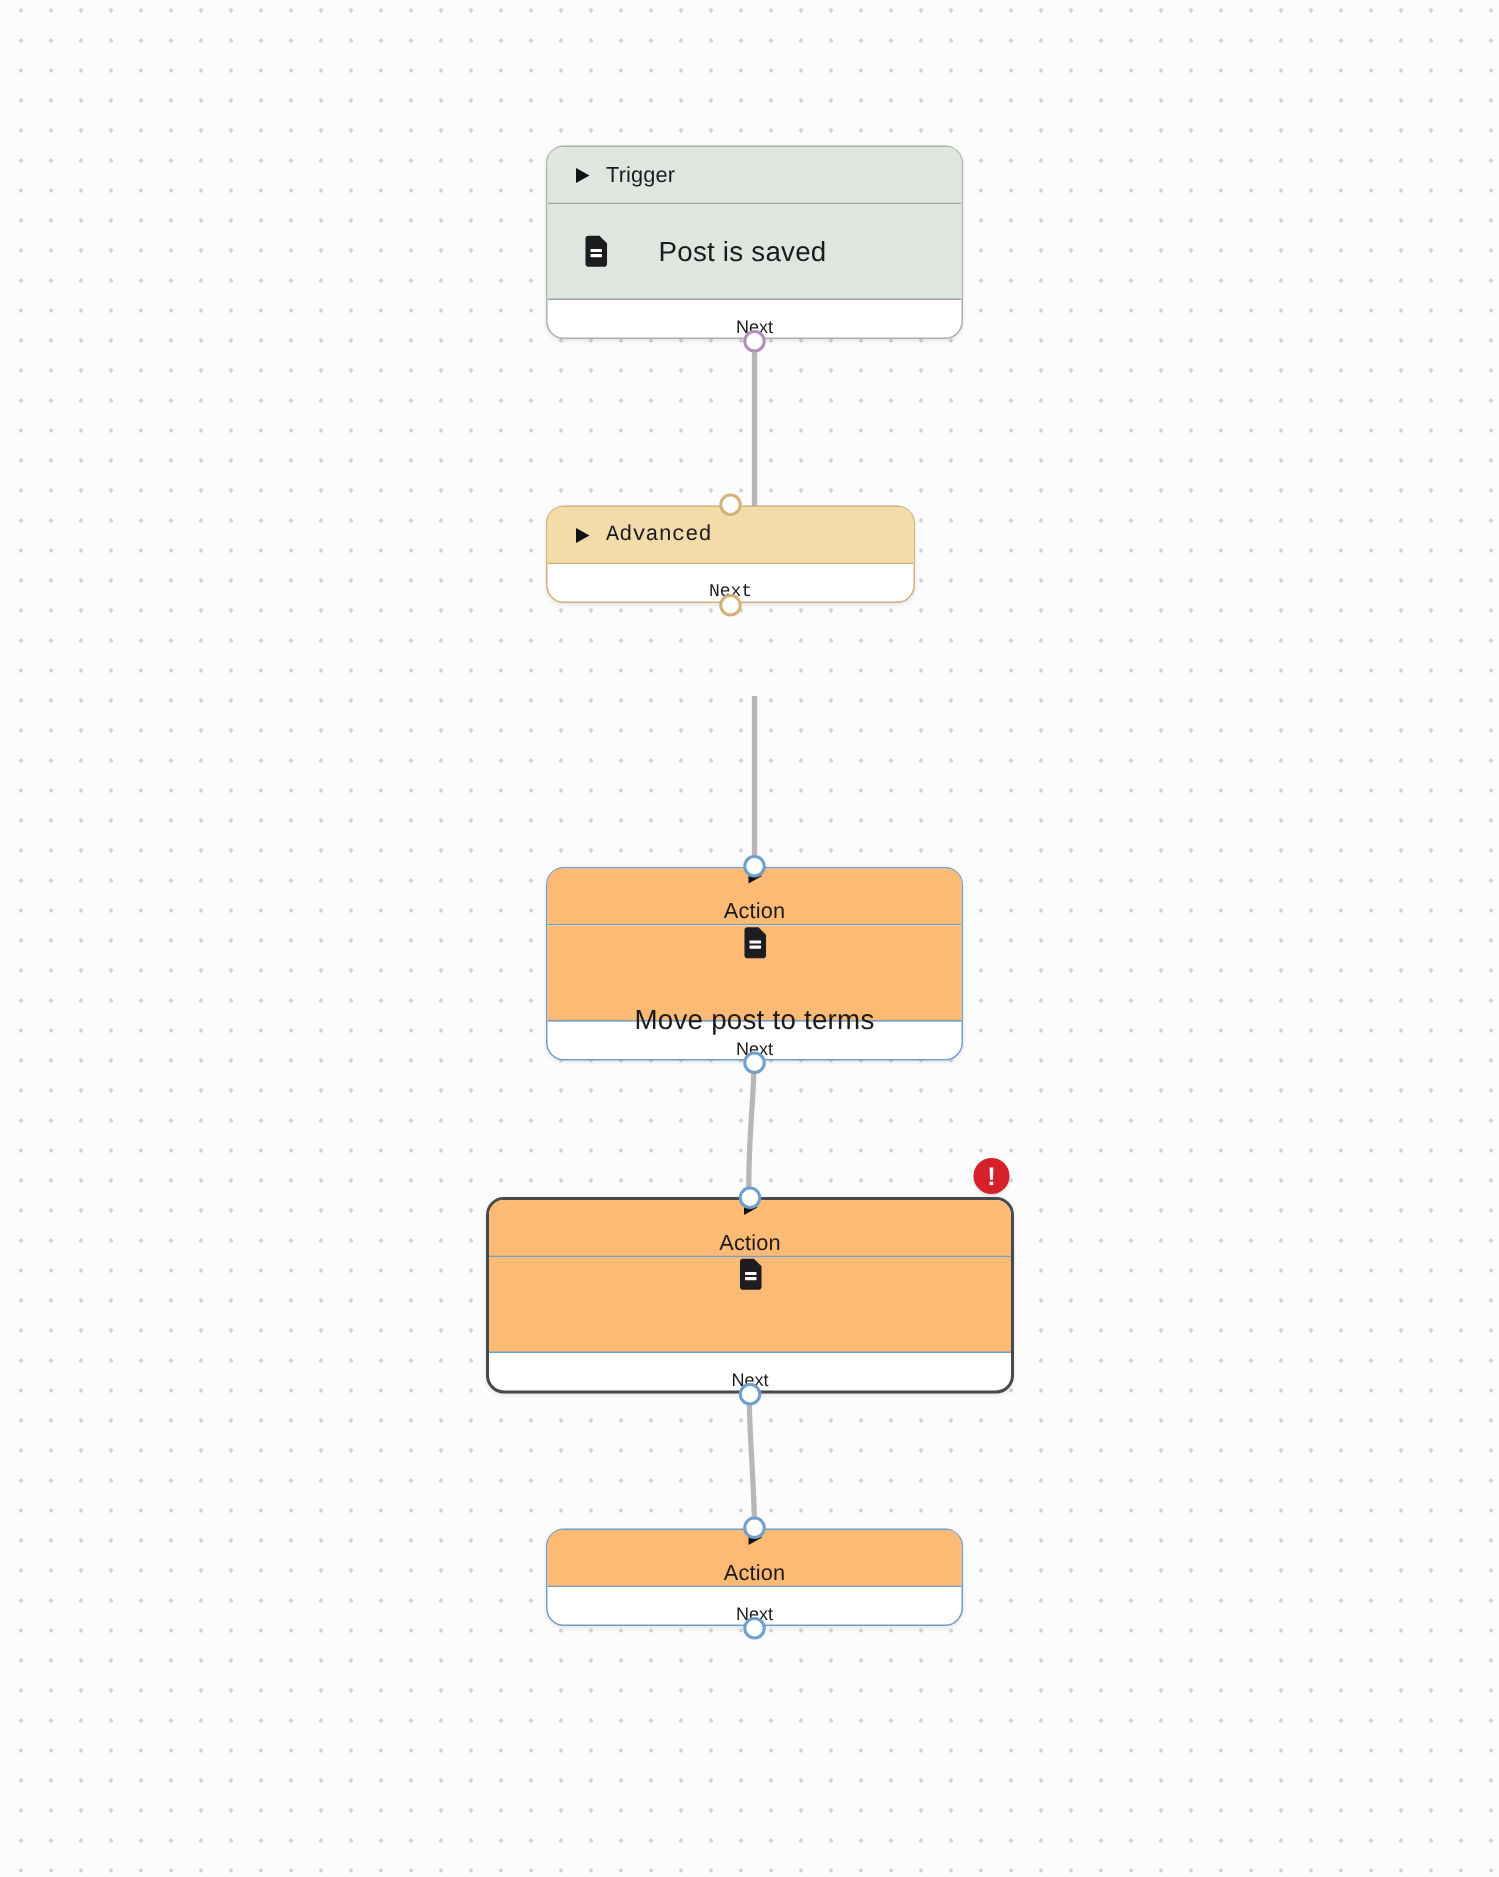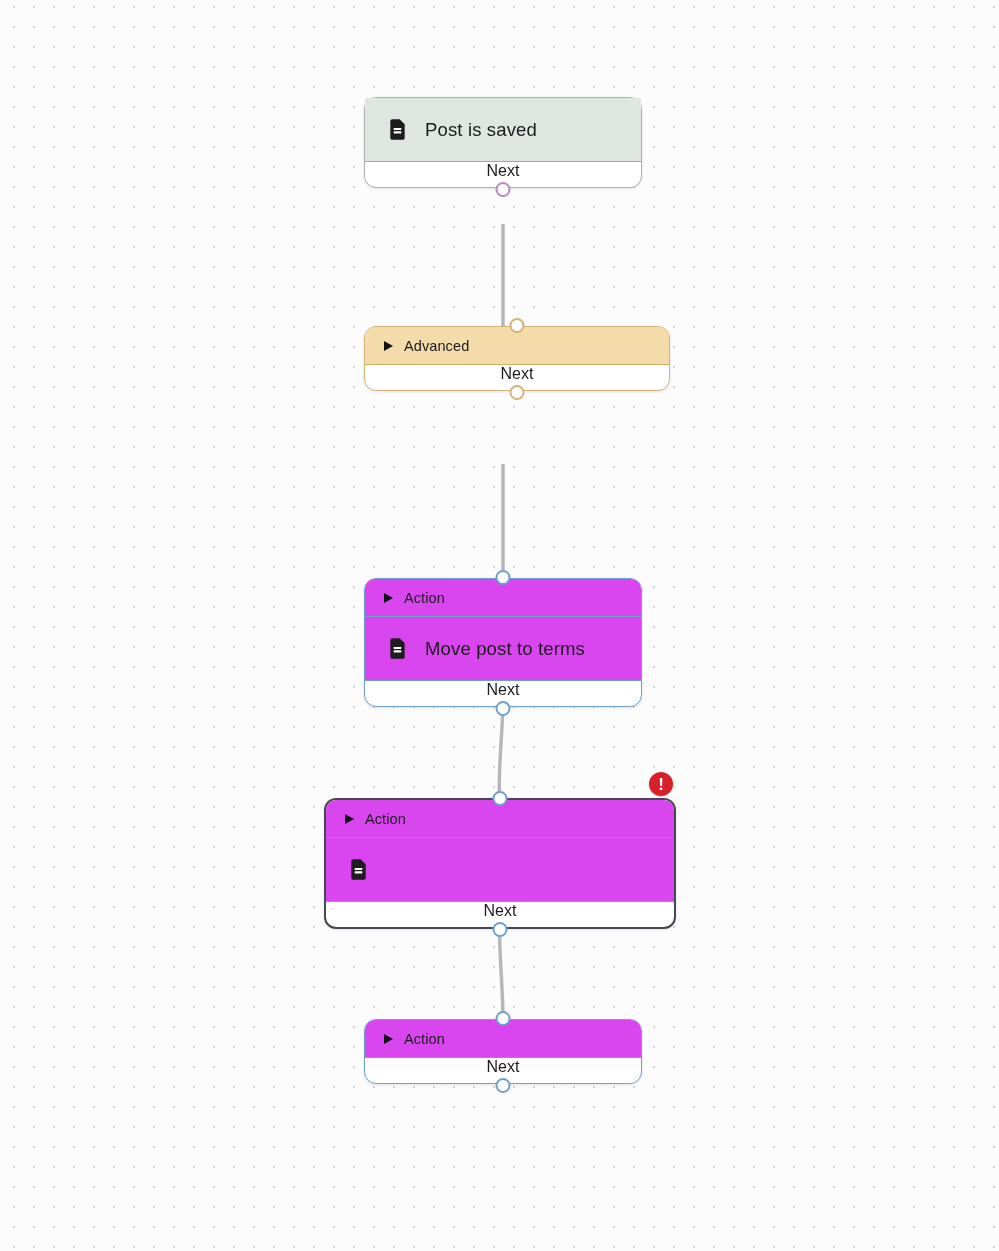--- a/index.html
+++ b/index.html
@@ -15,48 +15,48 @@
 
   .node{
     position:absolute;z-index:1;box-sizing:border-box;background:#ffffff;
     border:1.5px solid #999;border-radius:12px;
     box-shadow:0 1px 3px rgba(17,24,39,.10);
   }
   .node-header{display:flex;align-items:center;gap:11px;height:37px;padding:0 19px;
     border-radius:10px 10px 0 0;border-bottom:1px solid transparent;}
   .tri{width:0;height:0;border-left:9px solid #121214;border-top:5.5px solid transparent;border-bottom:5.5px solid transparent;}
   .cat{font-size:14.5px;letter-spacing:.1px;}
-  .node-body{display:flex;align-items:center;gap:15px;height:63px;padding:0 19px;border-bottom:1px solid transparent;}
+  .node-body{display:flex;align-items:center;gap:29px;height:63px;padding:0 19px;border-bottom:1px solid transparent;}
   .title{font-size:18.5px;letter-spacing:.15px;}
-  .node-footer{height:25px;display:flex;align-items:flex-start;justify-content:center;font-size:16px;}
+  .node-footer{height:25px;display:flex;align-items:flex-end;justify-content:center;font-size:12px;}
   .icon-wrap{display:flex;align-items:center;justify-content:center;width:26px;}
 
   .port{position:absolute;left:50%;width:15px;height:15px;box-sizing:border-box;background:#ffffff;
     border:2.5px solid #888;border-radius:50%;transform:translateX(-50%);z-index:2;}
   .port-top{top:-9.5px;}
   .port-bottom{bottom:-9.5px;}
 
   
   .v-trigger{border-color:#aab2ab;}
   .v-trigger .node-header,.v-trigger .node-body{background:#dfe5df;border-bottom-color:#9fa8a0;}
   .v-trigger .port-bottom{border-color:#b48cbe;}
 
   .v-advanced{border-color:#d2b277;}
   .v-advanced .node-header,.v-advanced .node-body{background:#f4dbaa;border-bottom-color:#cfad67;}
   .v-advanced .port{border-color:#d2b277;}
 
   .v-action{border-color:#6f9fcd;}
-  .v-action .node-header,.v-action .node-body{background:#d946ef;border-bottom-color:#6f9fcd;}
+  .v-action .node-header,.v-action .node-body{background:#fdba74;border-bottom-color:#6f9fcd;flex-direction:column;}
   .v-action .port{border-color:#6f9fcd;}
 
   .selected{border-color:#46494e;border-width:2px;}
 
   
   #node1{left:364px;top:97px;width:278px;}
-  #node2{left:364px;top:326px;width:306px;}
+  #node2{left:364px;top:337px;width:246px;font-family:Liberation Mono, monospace;}
   #node3{left:364px;top:578px;width:278px;}
   #node4{left:324px;top:798px;width:352px;}
   #node5{left:364px;top:1019px;width:278px;}
 
   .error-badge{
     position:absolute;top:-28px;right:1px;width:24px;height:24px;border-radius:50%;
     background:#d6212b;color:#ffffff;font-size:17px;font-weight:700;line-height:1;
     display:flex;align-items:center;justify-content:center;z-index:3;
     box-shadow:0 1px 2px rgba(0,0,0,.15);
   }
@@ -67,20 +67,24 @@
 <div class="canvas">
 
   <svg class="edges" width="999" height="1251">
     <path d="M503 224 L503 341"></path>
     <path d="M503 464 L503 581"></path>
     <path d="M503 704 C502 742 498 768 499.5 801"></path>
     <path d="M499.5 923 C499 956 503 986 503 1022"></path>
   </svg>
 
   <div class="node v-trigger" id="node1">
+    <div class="node-header">
+      <span class="tri"></span>
+      <span class="cat">Trigger</span>
+    </div>
     <div class="node-body">
       <span class="icon-wrap">
         <svg viewBox="0 0 24 24" width="23" height="23">
             <path d="M4.5 3.2C4.5 2.1 5.4 1.2 6.5 1.2H14.2L19.5 6.5V20.8C19.5 21.9 18.6 22.8 17.5 22.8H6.5C5.4 22.8 4.5 21.9 4.5 20.8Z" fill="#1d1d1f"></path>
             <rect x="8" y="10.4" width="8" height="2.2" rx="0.5" fill="#ffffff"></rect>
             <rect x="8" y="13.9" width="8" height="2.2" rx="0.5" fill="#ffffff"></rect>
           </svg>
       </span>
       <span class="title">Post is saved</span>
     </div>

